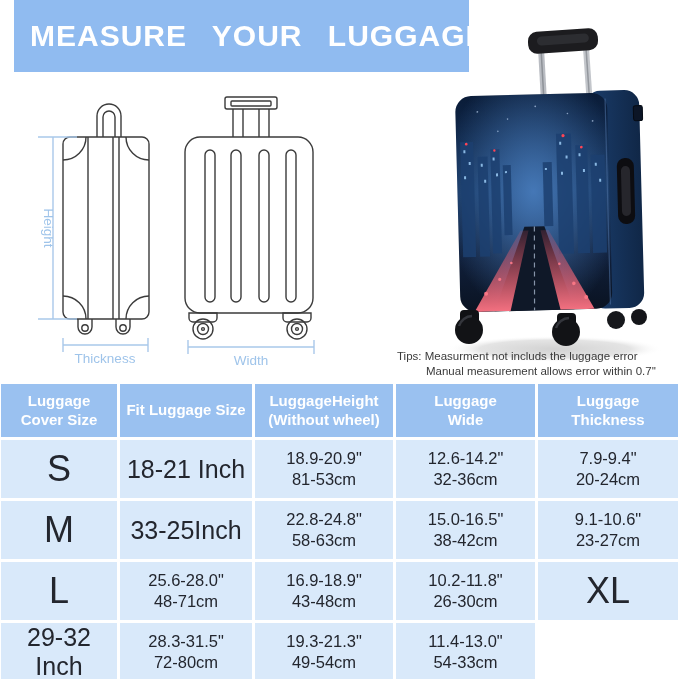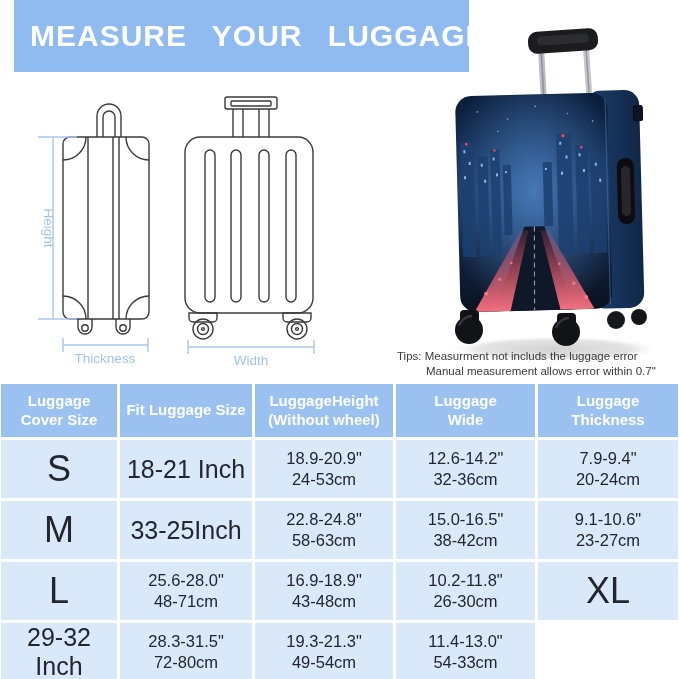--- a/index.html
+++ b/index.html
@@ -266,21 +266,21 @@
     </div>
 
     <div class="cell body">
         <span class="size">S</span>
       </div>
     <div class="cell body">
         <span class="fit">18-21 Inch</span>
       </div>
     <div class="cell body">
         <span class="msr">18.9-20.9"</span>
-        <span class="msr">24-53cm</span>
+        <span class="msr">81-53cm</span>
       </div>
     <div class="cell body">
         <span class="msr">12.6-14.2"</span>
         <span class="msr">32-36cm</span>
       </div>
     <div class="cell body">
         <span class="msr">7.9-9.4"</span>
         <span class="msr">20-24cm</span>
       </div>
 

